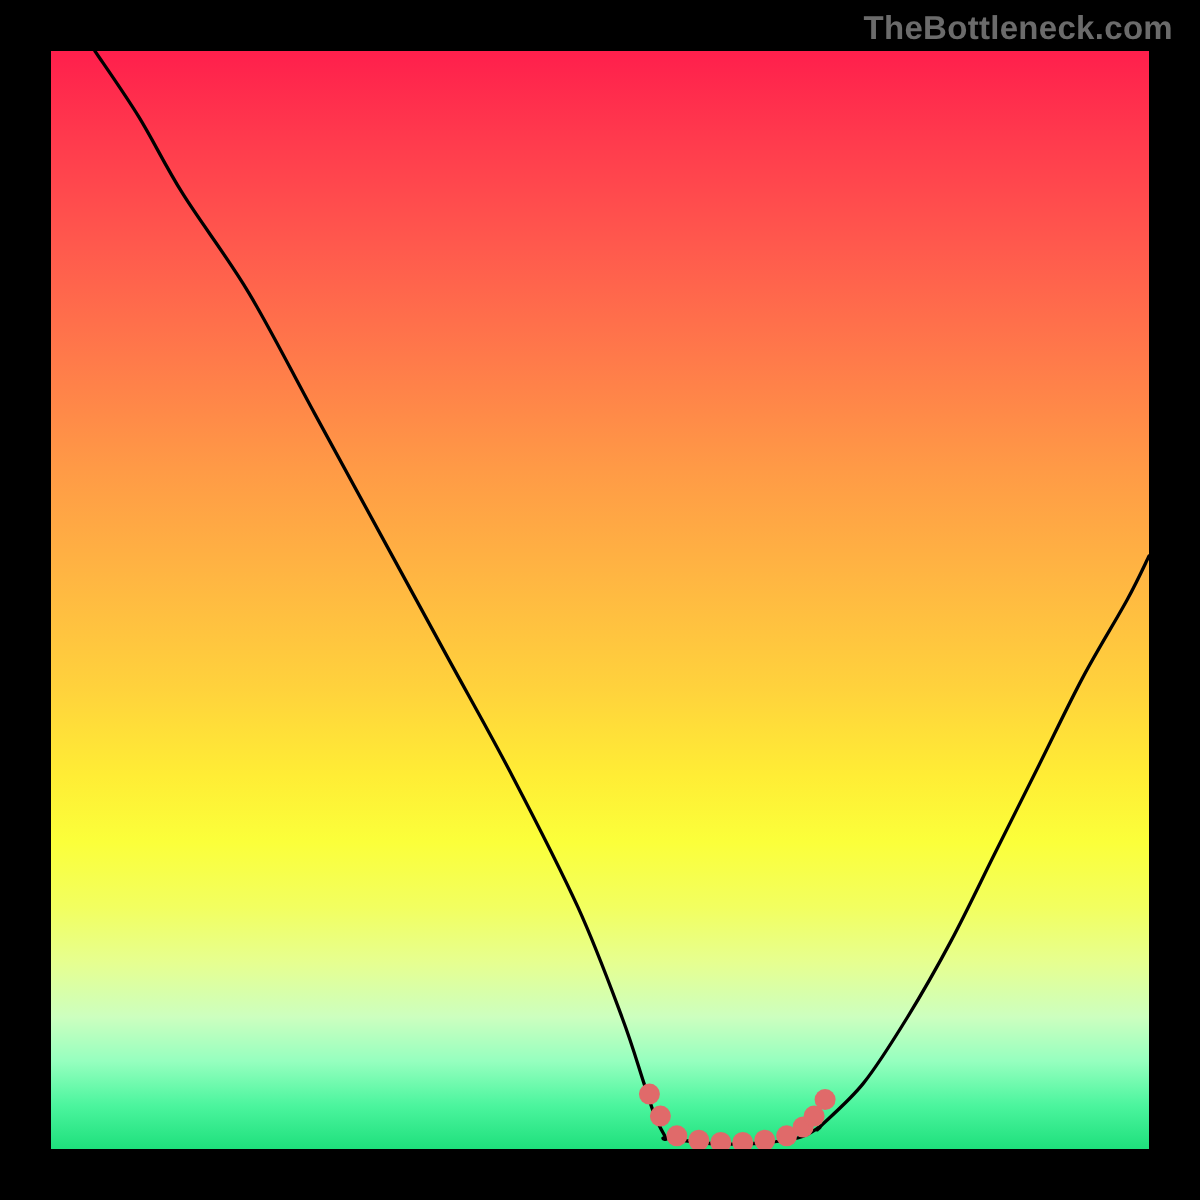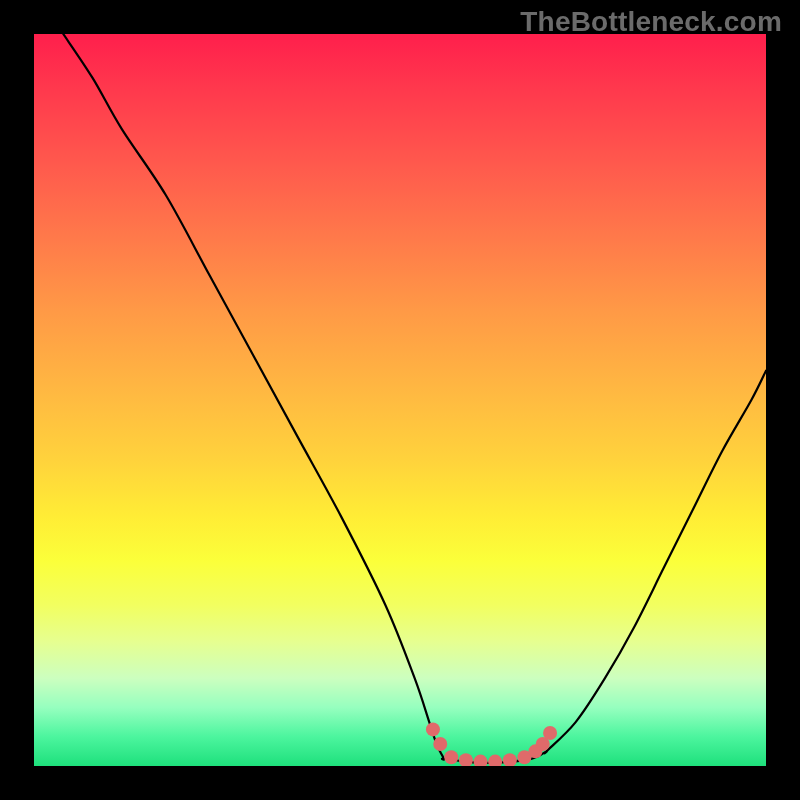--- a/index.html
+++ b/index.html
@@ -16,21 +16,21 @@
     left: 0;
     width: 800px;
     height: 800px;
     background: #000;
   }
   .watermark {
     position: absolute;
     top: 6px;
     right: 18px;
     font-family: Arial, Helvetica, sans-serif;
-    font-size: 28px;
+    font-size: 22px;
     font-weight: 600;
     color: #6b6b6b;
     letter-spacing: 0.2px;
   }
   .plot {
     position: absolute;
     top: 34px;
     left: 34px;
     width: 732px;
     height: 732px;

